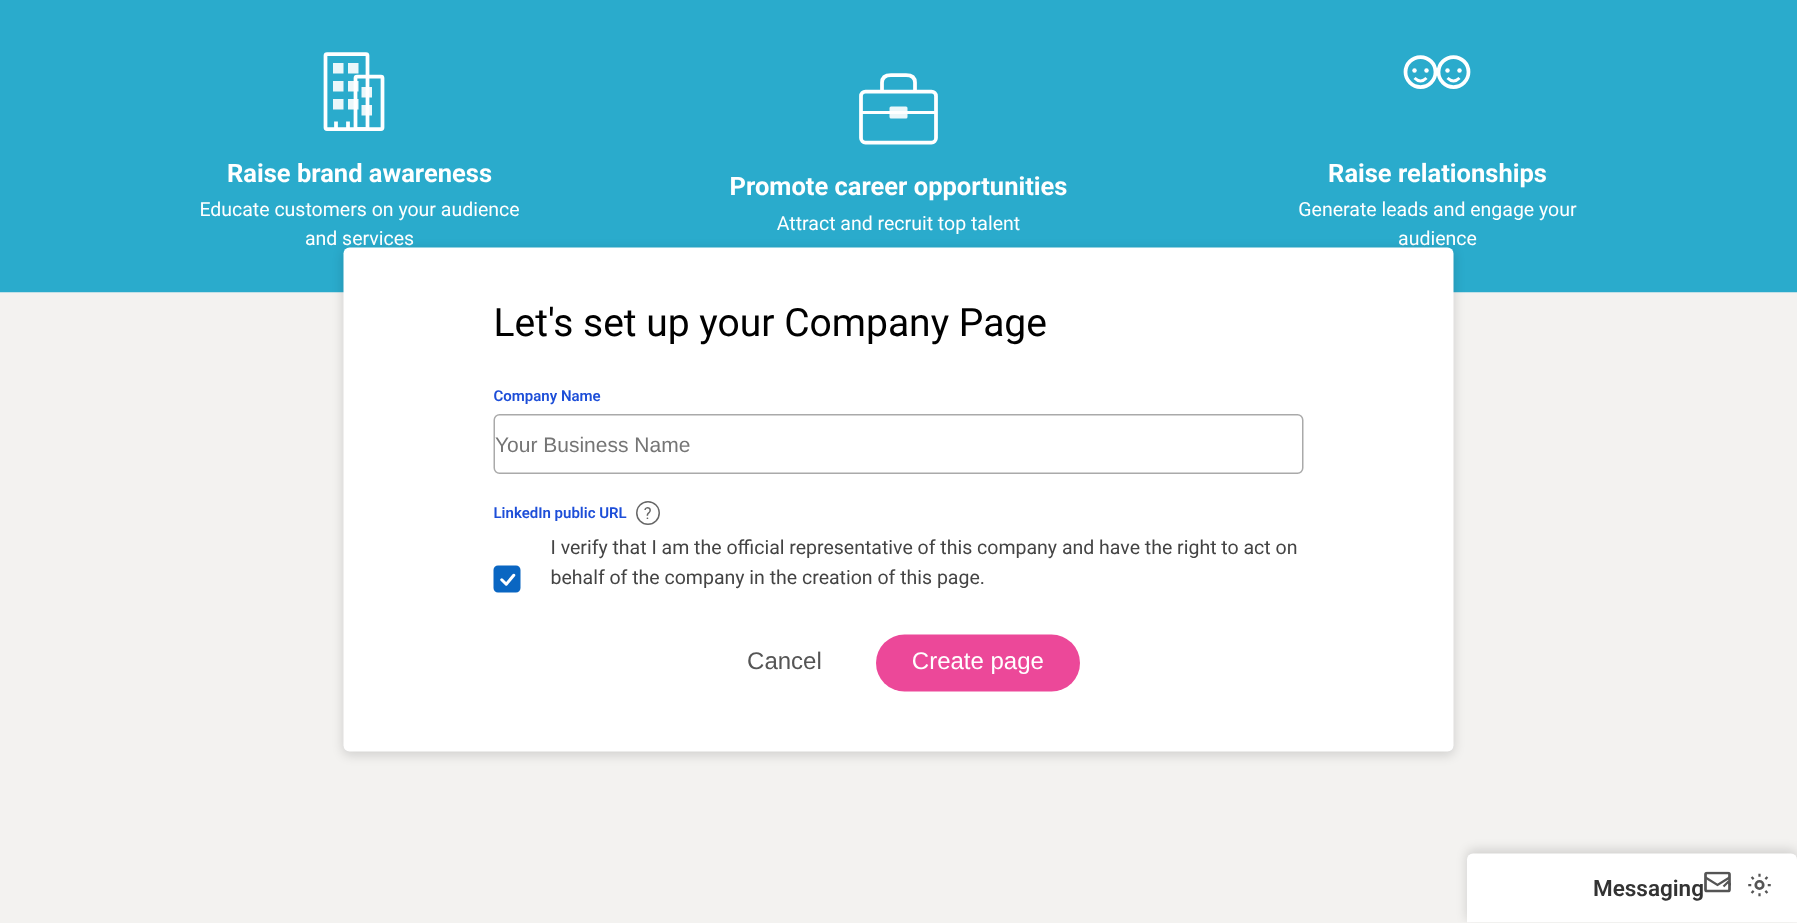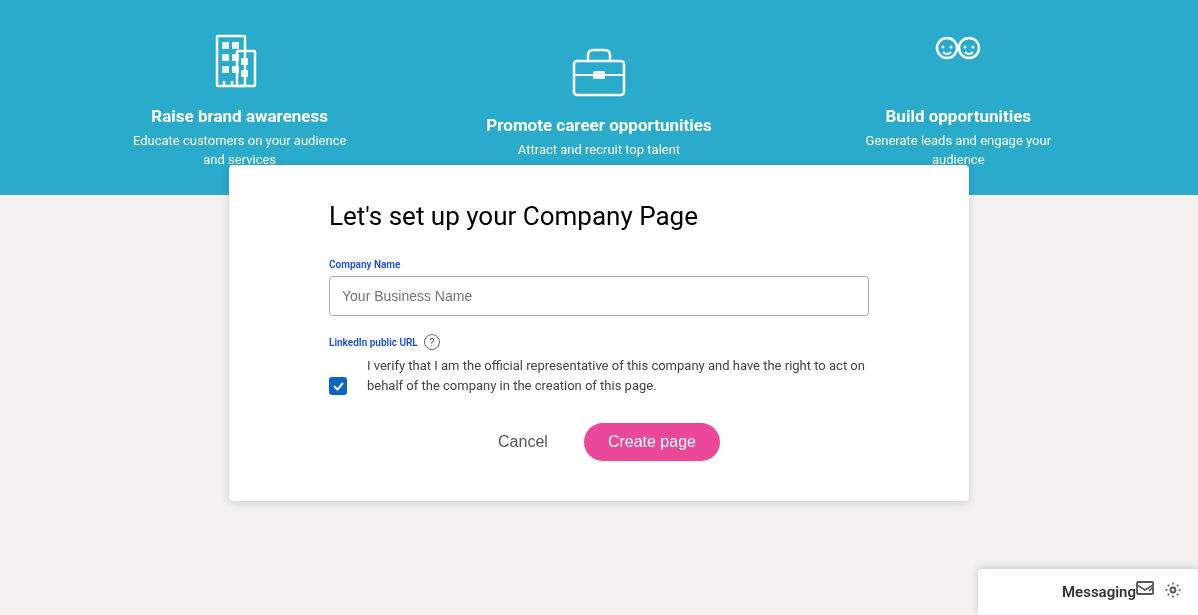--- a/index.html
+++ b/index.html
@@ -98,21 +98,21 @@
       font-size: 11px;
       color: #666;
       cursor: pointer;
       flex-shrink: 0;
     }
     .input-field {
       width: 100%;
       height: 40px;
       border: 1.5px solid #aaa;
       border-radius: 4px;
-      padding: 0 12px;
+      padding: 0 0;
       font-size: 14px;
       color: #333;
       outline: none;
     }
     .url-row {
       display: flex;
       align-items: center;
       gap: 0;
       margin-bottom: 20px;
     }
@@ -263,21 +263,21 @@
 
       <path d="M20 26 Q24 30 28 26" fill="none" stroke="white" stroke-width="2"></path>
 
       <circle cx="46" cy="22" r="10" fill="none" stroke="white" stroke-width="2.5"></circle>
 
       <circle cx="42" cy="21" r="1.5" fill="white"></circle>
       <circle cx="50" cy="21" r="1.5" fill="white"></circle>
 
       <path d="M42 26 Q46 30 50 26" fill="none" stroke="white" stroke-width="2"></path>
     </svg>
-    <div class="banner-title">Build opportunities</div>
+    <div class="banner-title">Raise relationships</div>
     <div class="banner-desc">Generate leads and engage your audience</div>
   </div>
 </div>
 
 <div class="bottom-bg">
 
   <div class="modal-card">
     <h1 class="modal-title">Let's set up your Company Page</h1>
 
     

